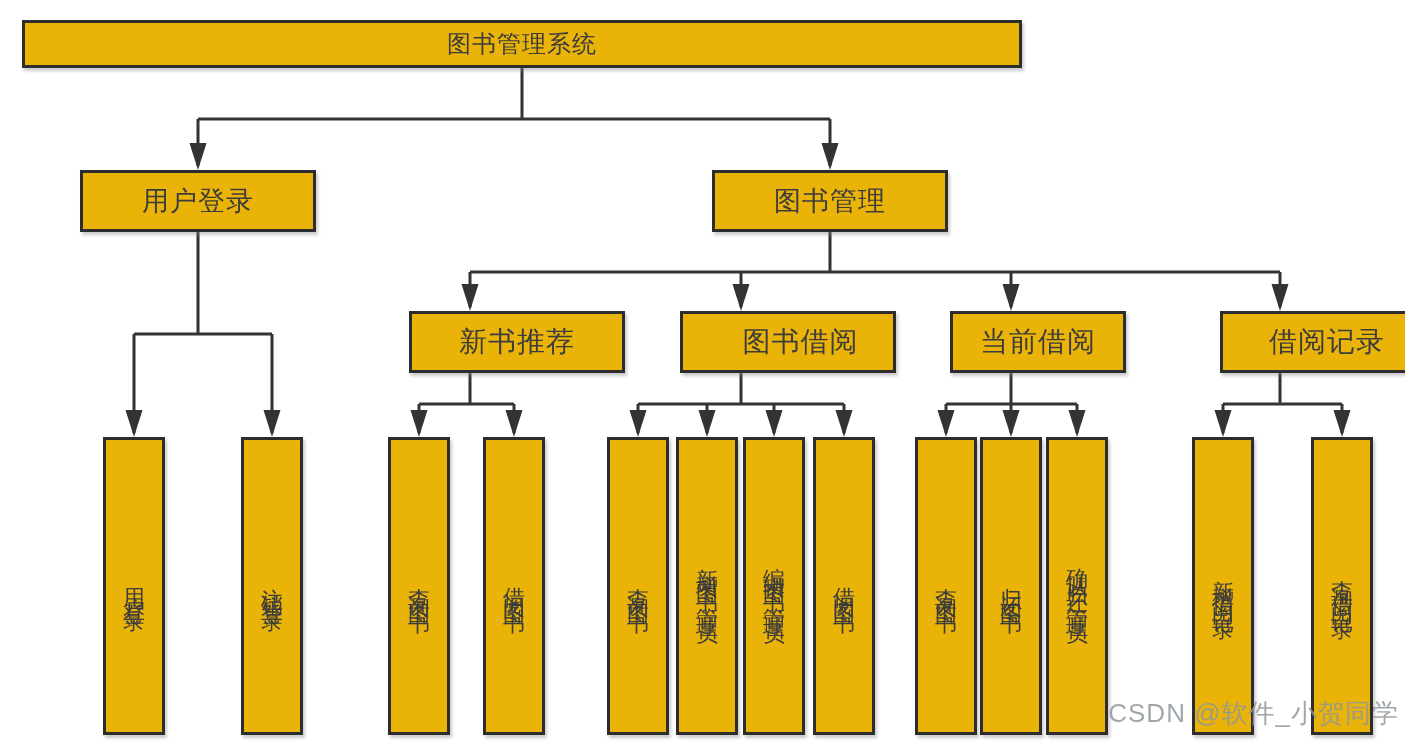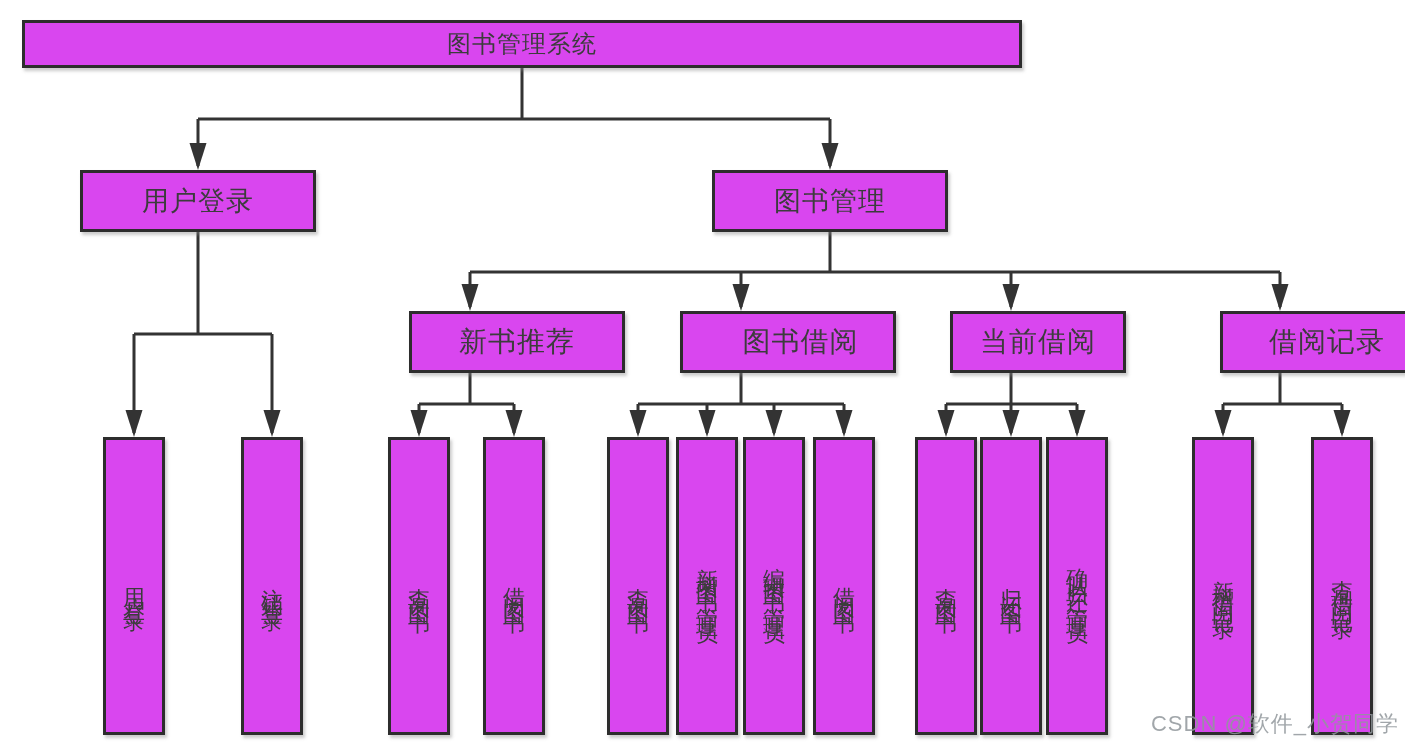--- a/index.html
+++ b/index.html
@@ -7,21 +7,21 @@
     position:relative;
     width:1405px;height:747px;
     background:#ffffff;
     font-family:"Liberation Sans", sans-serif;
     overflow:hidden;
   }
   #connectors{position:absolute;left:0;top:0;width:1405px;height:747px;}
   .node{
     position:absolute;
     box-sizing:border-box;
-    background:#d946ef;
+    background:#eab308;
     border:3px solid #2d2d2d;
     color:#3c3c3c;
     display:flex;
     align-items:center;
     justify-content:center;
     box-shadow:2px 3px 3px rgba(140,140,140,0.45);
     white-space:nowrap;
   }
   .root{font-size:24px;letter-spacing:1px;}
   .lvl1{font-size:27px;letter-spacing:1px;}
@@ -29,22 +29,22 @@
   .leaf{
     writing-mode:vertical-rl;
     text-orientation:mixed;
     font-size:22px;
     letter-spacing:8px;
     white-space:normal;
   }
   .watermark{
     position:absolute;
     right:6px;
-    bottom:8px;
-    font-size:22px;
+    bottom:16px;
+    font-size:26px;
     color:rgba(145,150,155,0.85);
     letter-spacing:1px;
     z-index:5;
   }
 </style>
 </head>
 <body>
 
 <div id="canvas">
 

